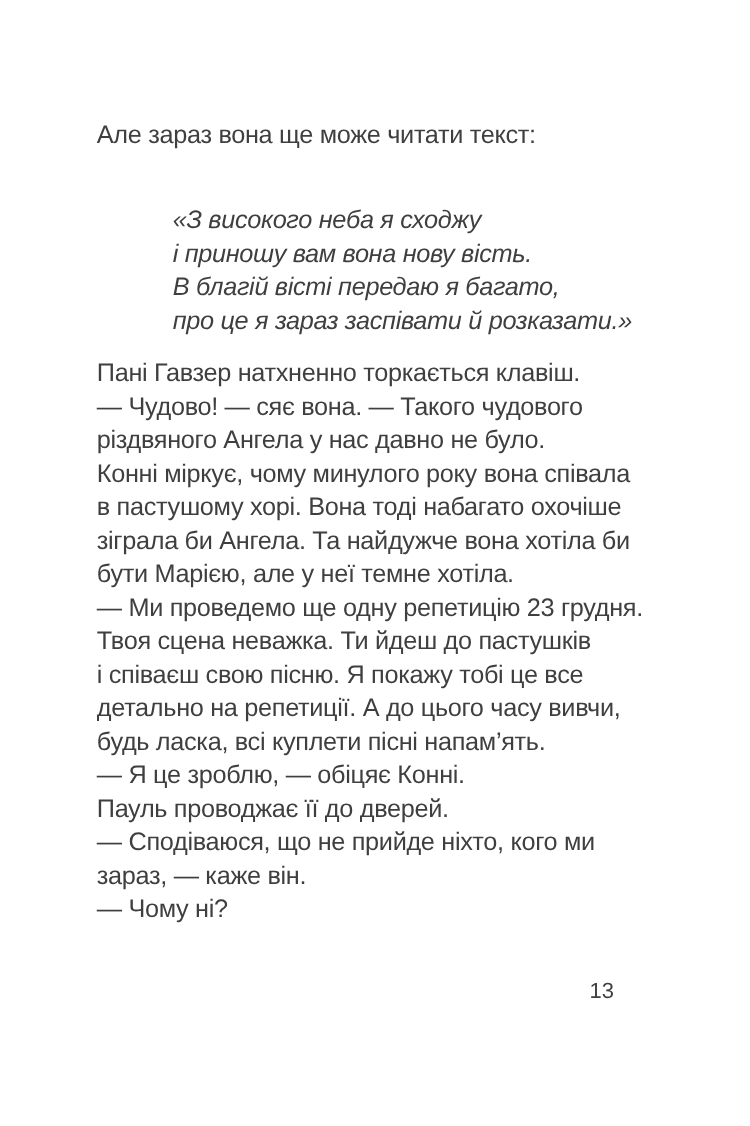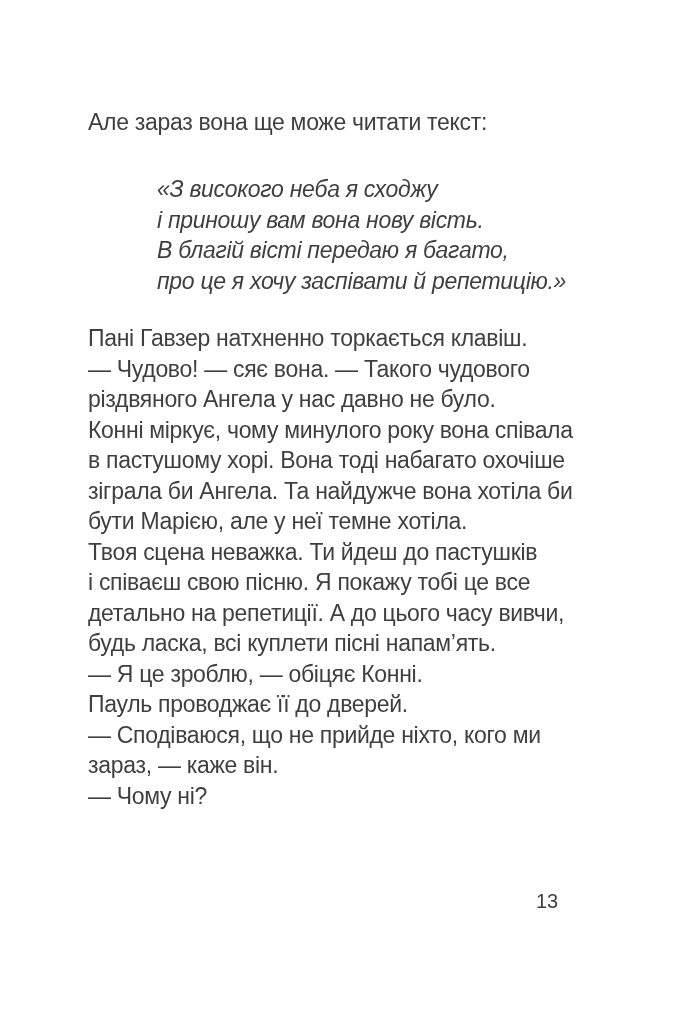--- a/index.html
+++ b/index.html
@@ -24,21 +24,21 @@
     white-space: pre;
   }
   .intro-block {
     position: absolute;
     left: 88px;
     top: 107px;
   }
   .quote-block {
     position: absolute;
     left: 157px;
-    top: 174px;
+    top: 184px;
     font-style: italic;
   }
   .body-block {
     position: absolute;
     left: 88px;
     top: 323px;
   }
   .folio {
     position: absolute;
     left: 536px;
@@ -54,31 +54,32 @@
 <div class="page">
 
   <div class="intro-block">
     <div class="textline">Але зараз вона ще може читати текст:</div>
   </div>
 
   <div class="quote-block">
     <div class="textline">«З високого неба я сходжу</div>
     <div class="textline">і приношу вам вона нову вість.</div>
     <div class="textline">В благій вісті передаю я багато,</div>
-    <div class="textline">про це я хочу заспівати й репетицію.»</div>
+    <div class="textline">про це я зараз заспівати й розказати.»</div>
   </div>
 
   <div class="body-block">
     <div class="textline">Пані Гавзер натхненно торкається клавіш.</div>
     <div class="textline">— Чудово! — сяє вона. — Такого чудового</div>
     <div class="textline">різдвяного Ангела у нас давно не було.</div>
     <div class="textline">Конні міркує, чому минулого року вона співала</div>
     <div class="textline">в пастушому хорі. Вона тоді набагато охочіше</div>
     <div class="textline">зіграла би Ангела. Та найдужче вона хотіла би</div>
     <div class="textline">бути Марією, але у неї темне хотіла.</div>
+    <div class="textline">— Ми проведемо ще одну репетицію 23 грудня.</div>
     <div class="textline">Твоя сцена неважка. Ти йдеш до пастушків</div>
     <div class="textline">і співаєш свою пісню. Я покажу тобі це все</div>
     <div class="textline">детально на репетиції. А до цього часу вивчи,</div>
     <div class="textline">будь ласка, всі куплети пісні напам’ять.</div>
     <div class="textline">— Я це зроблю, — обіцяє Конні.</div>
     <div class="textline">Пауль проводжає її до дверей.</div>
     <div class="textline">— Сподіваюся, що не прийде ніхто, кого ми</div>
     <div class="textline">зараз, — каже він.</div>
     <div class="textline">— Чому ні?</div>
   </div>

